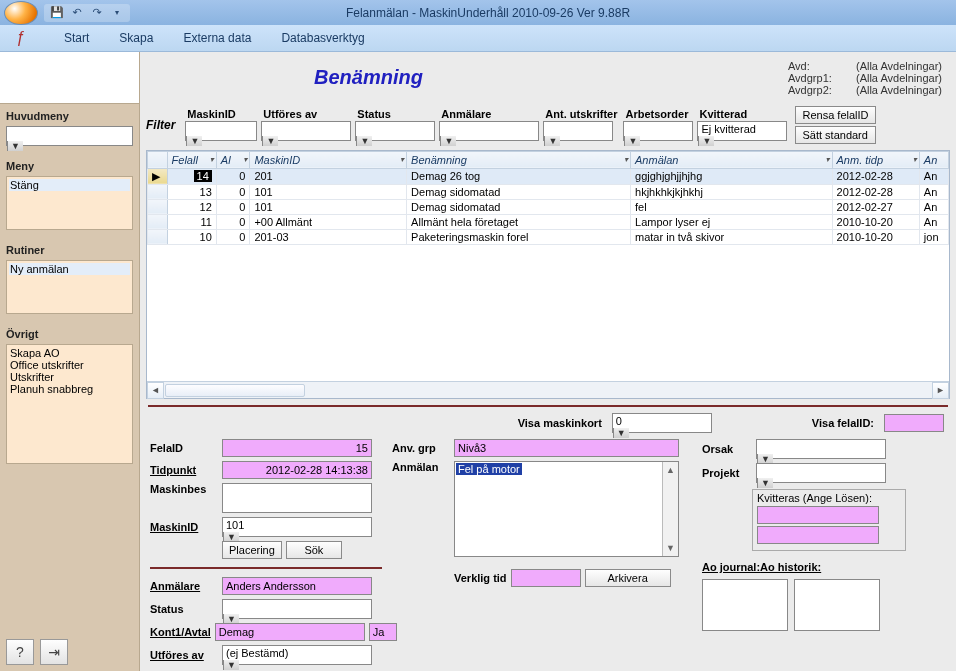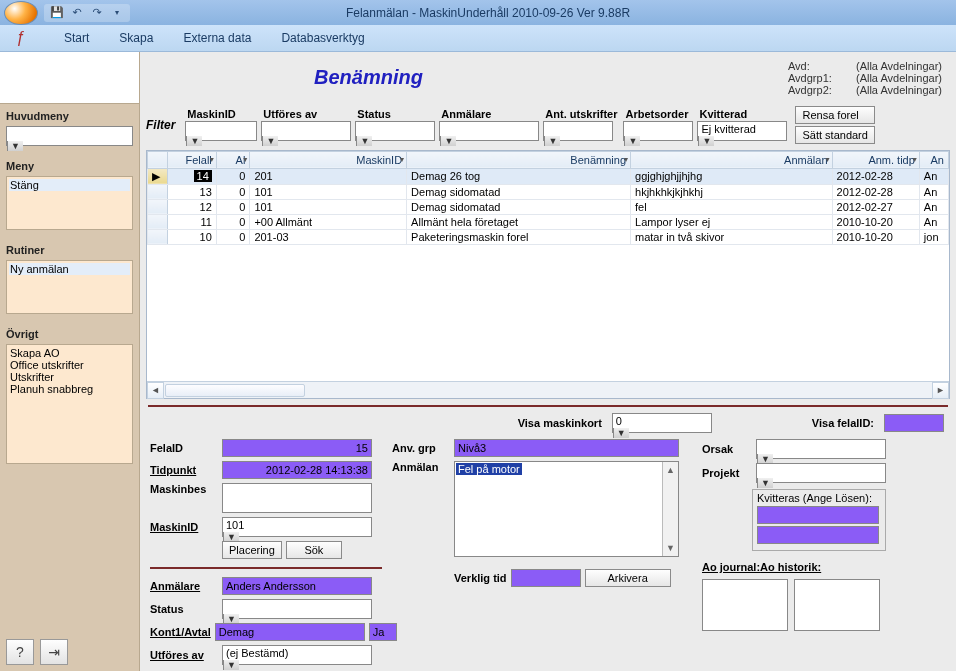--- a/index.html
+++ b/index.html
@@ -38,21 +38,21 @@
   .filter-row { display:flex; align-items:center; padding:2px 6px 4px 6px; gap:4px; background:#ebebeb; }
   .filter-row .flabel-top { font-weight:bold; font-style:italic; font-size:12px; padding-right:6px; align-self:center; }
   .fcol { display:flex; flex-direction:column; }
   .fcol .fh { font-weight:bold; font-size:11px; padding:0 2px 1px 2px; }
   .filter-buttons { display:flex; flex-direction:column; gap:2px; margin-left:4px; }
   .btn { border:1px solid #8a8a8a; background:linear-gradient(#fefefe,#e6e6e6); padding:2px 6px; font-size:11px; cursor:pointer; white-space:nowrap; }
 
   .grid-wrap { margin:2px 6px 0 6px; border:1px solid #a8b8cc; background:#fff; height:250px; display:flex; flex-direction:column; }
   .grid { flex:1; overflow:hidden; }
   table.grid-tbl { border-collapse:collapse; width:100%; }
-  table.grid-tbl th { background:linear-gradient(#f2f6fb,#e3ecf6); border:1px solid #c3d1e0; padding:2px 4px; font-weight:normal; color:#1a3b63; position:relative; text-align:right; }
+  table.grid-tbl th { background:linear-gradient(#f2f6fb,#e3ecf6); border:1px solid #c3d1e0; padding:2px 4px; font-weight:normal; color:#1a3b63; position:relative; text-align:left;font-style:italic; }
   table.grid-tbl th .dd { position:absolute; right:2px; top:3px; font-size:8px; color:#555; }
   table.grid-tbl td { border:1px solid #e2e7ee; padding:1px 4px; white-space:nowrap; }
   table.grid-tbl td.num { text-align:right; }
   table.grid-tbl tr.selected td { background:#dfeaf7; }
   table.grid-tbl tr.selected td.rowhdr { background:linear-gradient(#f3e9c6,#ead98f); }
   table.grid-tbl td.rowhdr { background:linear-gradient(#f2f6fb,#e3ecf6); width:16px; border-right:1px solid #c3d1e0; }
   .sel-cell { background:#000; color:#fff; display:inline-block; padding:0 3px; }
   .hscroll { height:17px; background:#eef2f7; border-top:1px solid #c3d1e0; display:flex; align-items:center; }
   .hscroll .sarrow { width:17px; height:17px; border:1px solid #c3d1e0; background:linear-gradient(#fff,#e6eef7); display:flex; align-items:center; justify-content:center; font-size:9px; color:#555; }
   .hscroll .thumb { width:140px; height:13px; margin:0 1px; border:1px solid #c3d1e0; background:linear-gradient(#fdfdff,#e8eef7); border-radius:2px; }
@@ -61,21 +61,21 @@
 
   .midrow { display:flex; align-items:center; gap:10px; padding:6px 12px; }
   .midrow .spacer { flex:1; }
   .midrow label { font-weight:bold; }
 
   .detail { display:flex; padding:0 10px 6px 10px; gap:10px; }
   .dcol { display:flex; flex-direction:column; gap:4px; }
   .drow { display:flex; align-items:center; gap:4px; }
   .drow .dlbl { width:68px; font-weight:bold; }
   .drow .dlbl.u { text-decoration:underline; }
-  input.dfield { border:1px solid #888; height:18px; padding:1px 3px; background:#8b5cf6; }
+  input.dfield { border:1px solid #888; height:18px; padding:1px 3px; background:#f0abfc; }
   .ta { border:1px solid #888; background:#fff; position:relative; }
   .ta .tscroll { position:absolute; right:0; top:0; width:16px; height:100%; border-left:1px solid #bbb; background:#f1f1f1; display:flex; flex-direction:column; }
   .ta .tscroll .ar { height:16px; display:flex; align-items:center; justify-content:center; font-size:9px; color:#666; }
   .highlight { background:#2040a6; color:#fff; padding:0 2px; }
   .link-labels { display:flex; }
   .link-labels span { text-decoration:underline; font-weight:bold; }
   .divider2 { border-top:2px solid #7a2a2a; margin:4px 0; }
   input.ralign { text-align:right; }
 </style>
 </head>
@@ -208,21 +208,21 @@
 
       <div class="fcol">
           <div class="fh">Kvitterad</div>
         <div class="combo" style="width:90px">
             <input value="Ej kvitterad" style="">
             <div class="cbtn">▼</div>
           </div>
         </div>
 
       <div class="filter-buttons">
-        <div class="btn">Rensa forel</div>
+        <div class="btn">Rensa felalID</div>
         <div class="btn">Sätt standard</div>
       </div>
     </div>
 
     <div class="grid-wrap">
       <div class="grid">
         <table class="grid-tbl">
           <thead>
               <tr>
             <th style="width:16px"></th>
@@ -397,21 +397,21 @@
               <div class="cbtn">▼</div>
             </div>
           </div>
         <div class="drow">
             <div class="dlbl" style="width:50px">Projekt</div>
           <div class="combo" style="width:130px">
               <input style="">
               <div class="cbtn">▼</div>
             </div>
           </div>
-        <div style="border:1px solid #aaa;padding:2px 8px 6px 4px;margin-top:2px;margin-left:50px;width:134px">
+        <div style="border:1px solid #aaa;padding:2px 8px 6px 4px;margin-top:2px;margin-left:50px;width:154px">
           <div>Kvitteras (Ange Lösen):</div>
           <input class="dfield" style="width: 122px; margin-top: 2px;">
           <input class="dfield" style="width: 122px; margin-top: 2px;">
         </div>
         <div class="link-labels" style="margin-top:6px">
           <span>Ao journal:</span>
           <span>Ao historik:</span>
         </div>
         <div style="display:flex;gap:6px;margin-top:2px">
           <div class="ta" style="width:86px;height:52px"></div>

